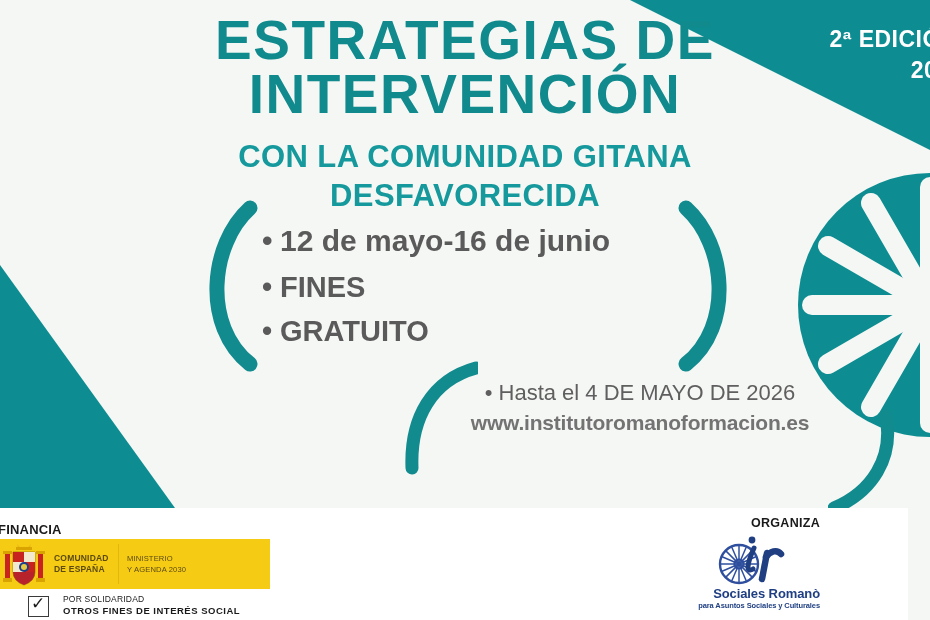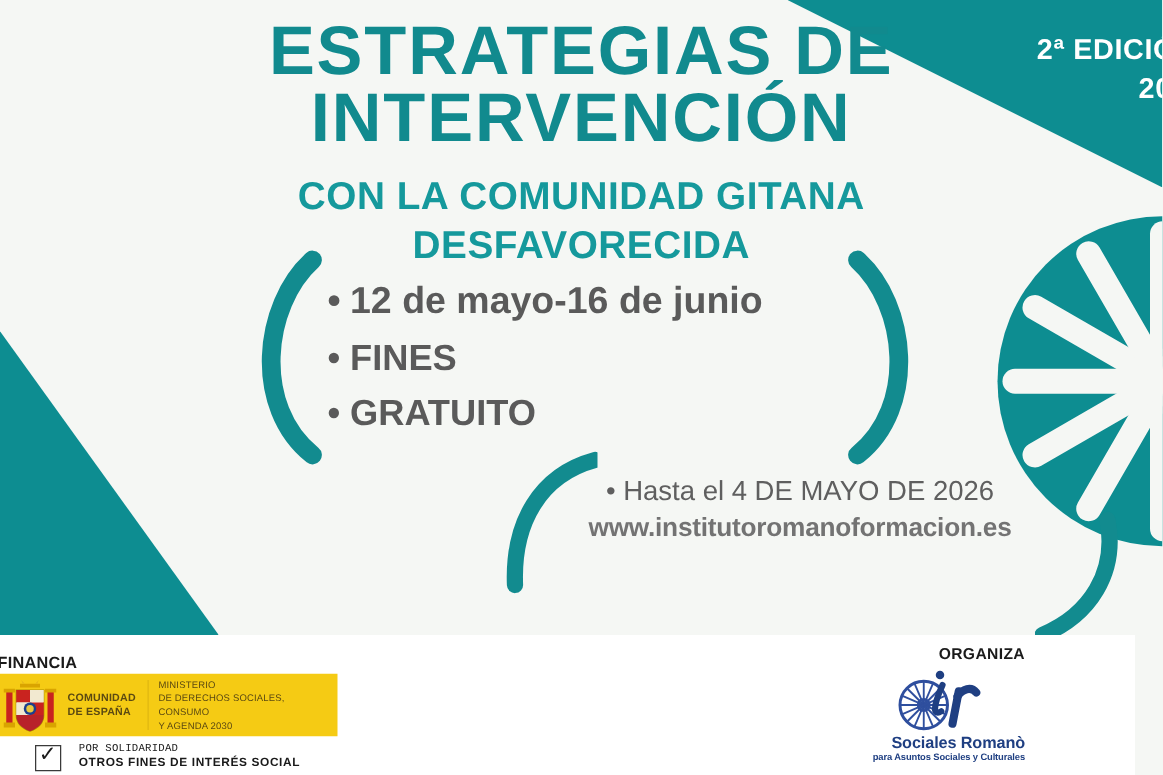--- a/index.html
+++ b/index.html
@@ -150,21 +150,21 @@
   }
   #check-box{
     width:19px;height:19px;border:1px solid #3a3a3a;background:#fff;
     position:relative;flex:0 0 19px;
   }
   #check-mark{
     position:absolute;left:2px;top:-3px;font-size:17px;color:#1a1a1a;
     line-height:19px;
   }
   #sol-text{padding-left:14px;}
-  #sol-t1{font-size:8.5px;color:#1a1a1a;line-height:1.35;letter-spacing:.2px;font-family:Liberation Mono, monospace;}
+  #sol-t1{font-size:8.5px;color:#1a1a1a;line-height:1.35;letter-spacing:.2px;}
   #sol-t2{font-size:9.5px;color:#1a1a1a;font-weight:bold;line-height:1.35;letter-spacing:.5px;}
 
   #organiza-block{
     position:absolute;left:690px;top:8px;width:130px;text-align:right;
   }
   #organiza-label{
     font-size:12.5px;font-weight:bold;color:#1a1a1a;letter-spacing:.3px;
   }
   #ir-logo{display:block;margin:1px auto 0;}
   #ir-name{
@@ -279,21 +279,20 @@
         <circle cx="26" cy="27" r="5" fill="#1d3f8c"></circle>
         <circle cx="26" cy="27" r="3" fill="#e8c840"></circle>
       </svg>
       <div id="gov-t1">
         <div>COMUNIDAD</div>
         <div>DE ESPAÑA</div>
       </div>
       <div id="gov-divider"></div>
       <div id="gov-t2">
         <div>MINISTERIO</div>
-        <div>DE DERECHOS SOCIALES, CONSUMO</div>
         <div>Y AGENDA 2030</div>
       </div>
     </div>
 
     <div id="solidarity">
       <div id="check-box">
         <span id="check-mark">✓</span>
       </div>
       <div id="sol-text">
         <div id="sol-t1">POR SOLIDARIDAD</div>

